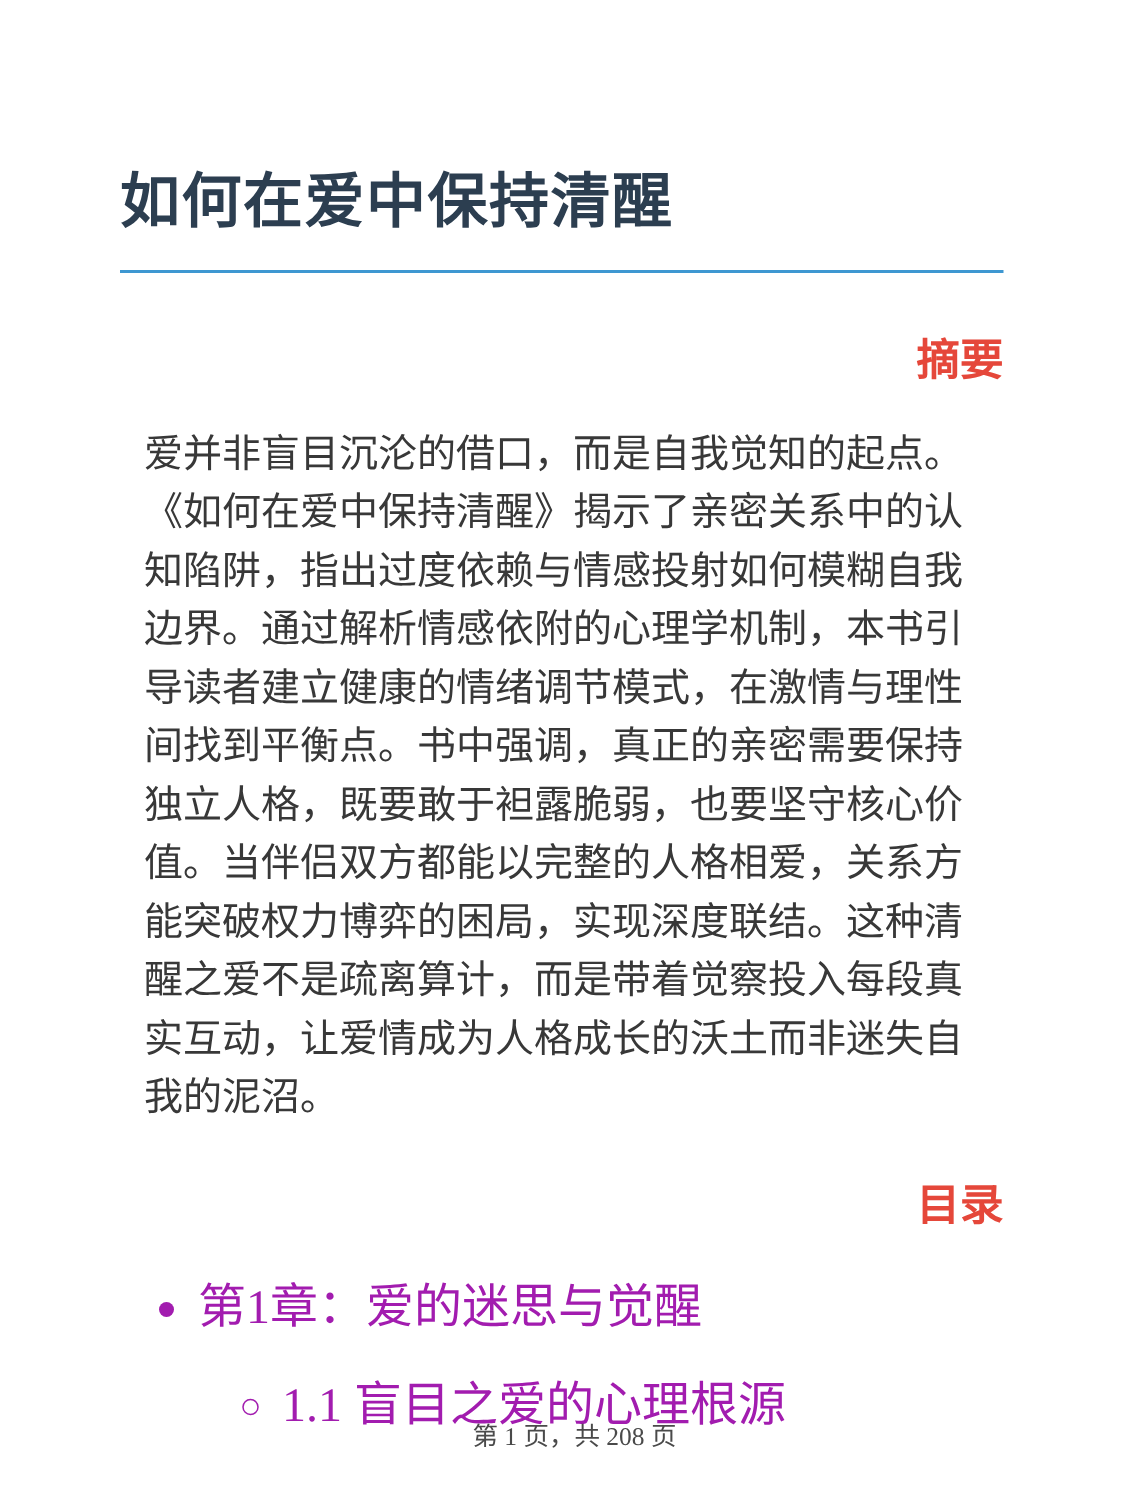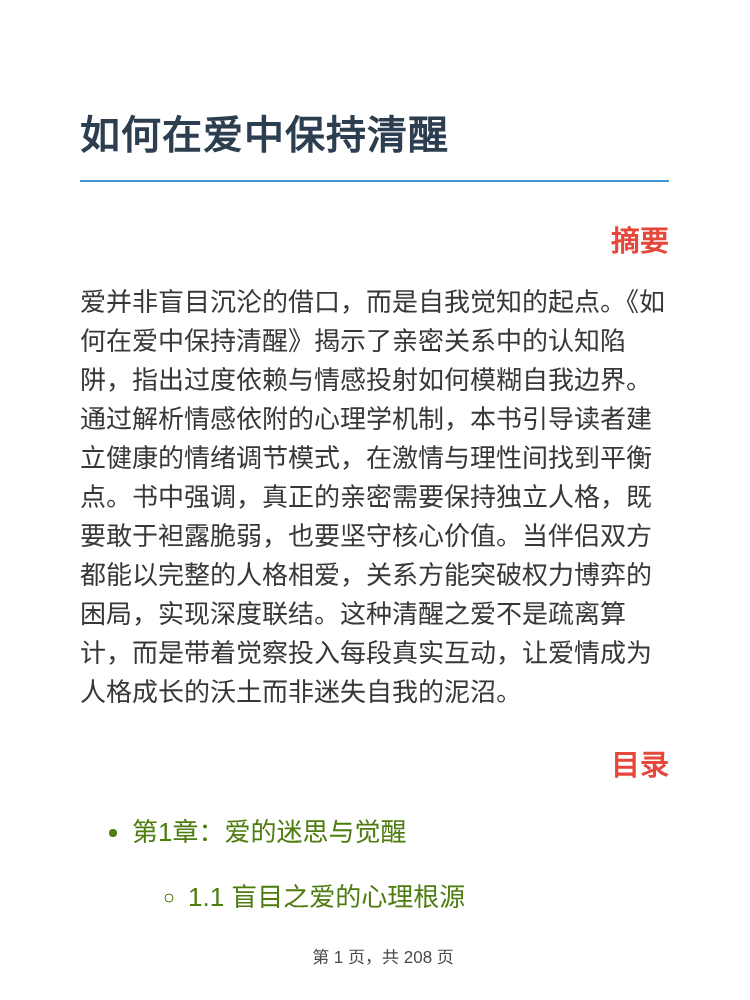--- a/index.html
+++ b/index.html
@@ -2,21 +2,21 @@
 <html lang="zh-CN"><head>
 <meta charset="utf-8">
 <style>
   * { box-sizing: border-box; }
   html, body { margin: 0; padding: 0; background: #ffffff; }
   .page {
     position: relative;
     width: 750px;
     height: 1000px;
     background: #ffffff;
-    font-family: Liberation Sans, sans-serif;
+    font-family: Liberation Serif, serif;
     overflow: hidden;
   }
   .content {
     padding: 110px 81px 0 80px;
   }
   h1.doc-title {
     margin: 0 0 20px 0;
     font-size: 40px;
     line-height: 1.25;
     font-weight: 700;
@@ -35,34 +35,34 @@
     line-height: 1.2;
     font-weight: 700;
     color: #e5473a;
     text-align: right;
   }
   h2.toc-heading {
     margin-top: 36px;
     margin-bottom: 0;
   }
   p.abstract-text {
-    margin: 0;
+    margin: 16px;
     font-size: 26px;
     line-height: 39px;
     color: #383838;
     text-align: left;
     word-break: break-all;
   }
   ul.toc-list {
     margin: 30px 0 0 0;
     padding: 0 0 0 52px;
     list-style-type: disc;
-    font-size: 26px;
+    font-size: 32px;
     line-height: 39px;
-    color: #4d7c0f;
+    color: #a21caf;
   }
   ul.toc-sublist {
     margin: 26px 0 0 0;
     padding: 0 0 0 56px;
     list-style-type: circle;
   }
   .page-footer {
     position: absolute;
     left: 16px;
     right: 0;

